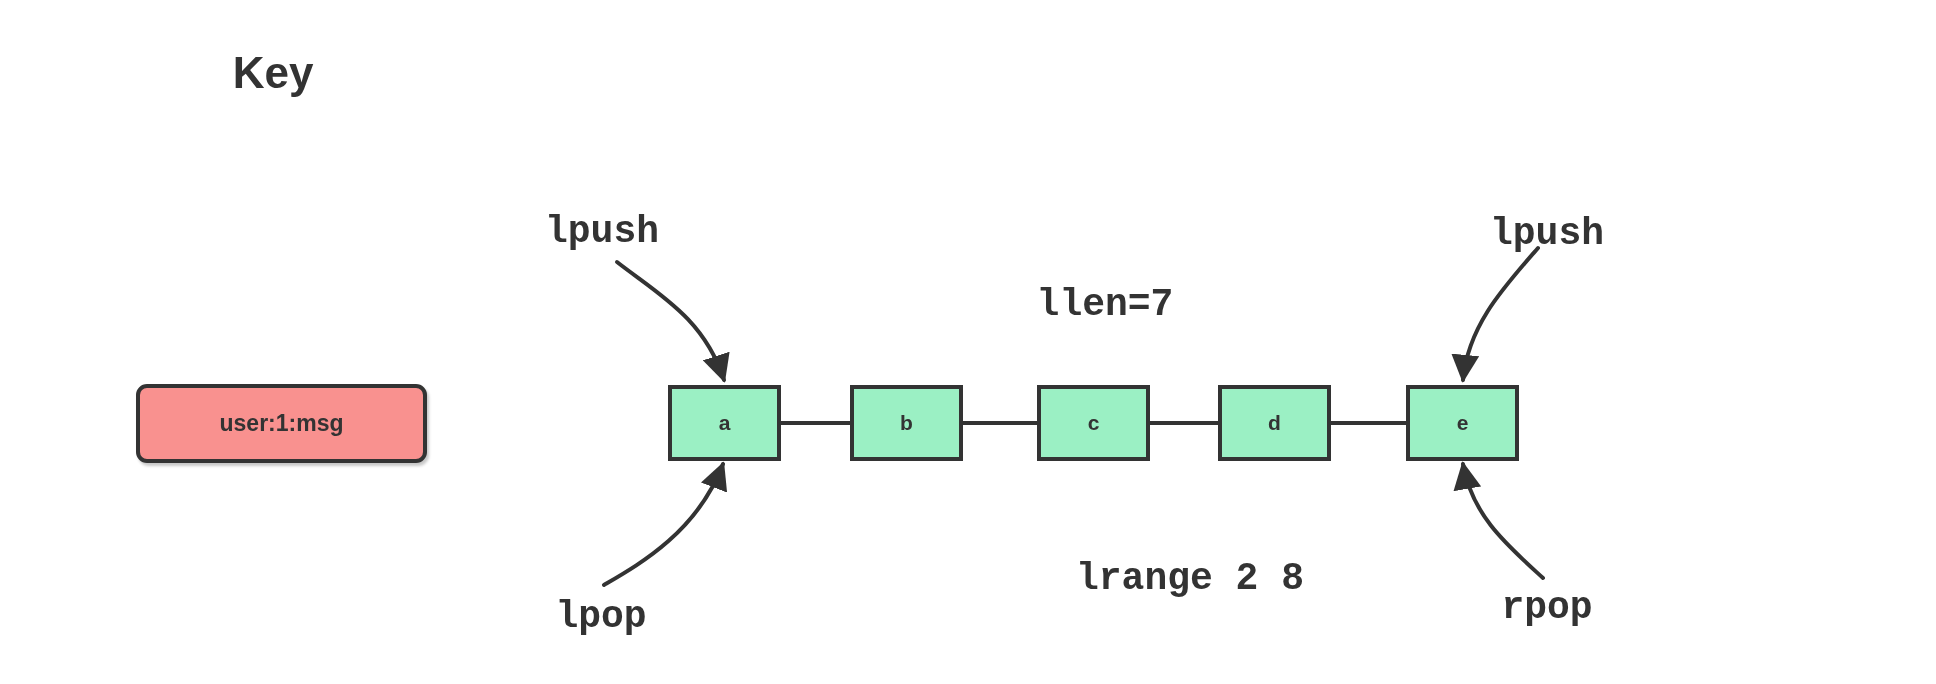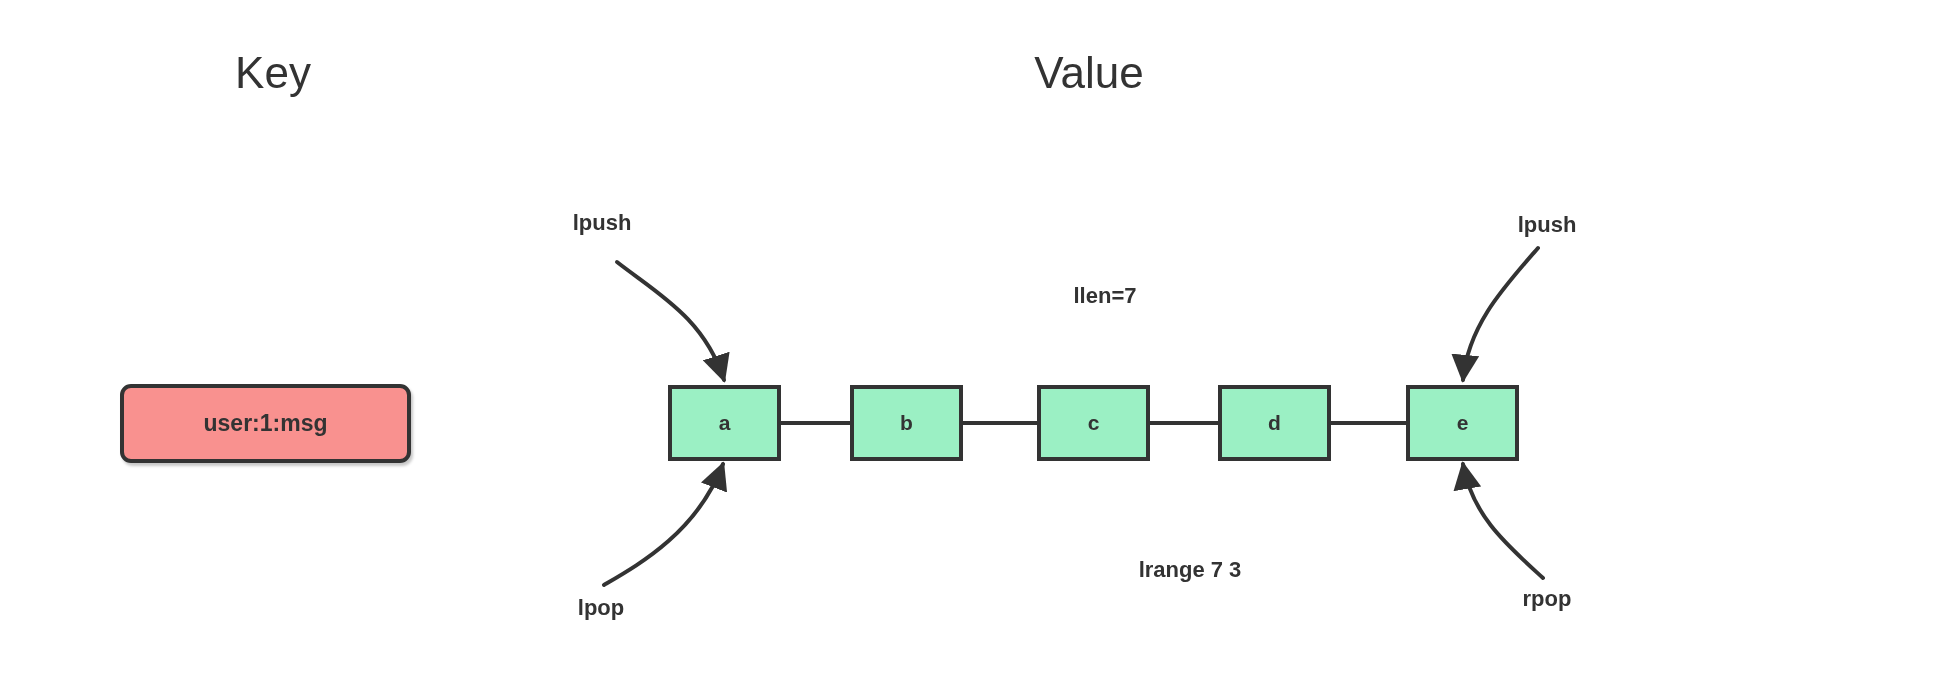--- a/index.html
+++ b/index.html
@@ -22,27 +22,27 @@
     stroke:var(--ink);
     stroke-width:4;
     fill:none;
     stroke-linecap:round;
   }
   #arrowhead path{fill:var(--ink);}
   .heading{
     position:absolute;
     transform:translateX(-50%);
     font-size:44px;
-    font-weight:400;
+    font-weight:700;
     color:var(--ink);
     white-space:nowrap;
   }
   .key-box{
     position:absolute;
-    left:120px;top:384px;
+    left:136px;top:384px;
     width:291px;height:79px;
     background:var(--key-fill);
     border:4px solid var(--ink);
     border-radius:11px;
     display:flex;align-items:center;justify-content:center;
     box-shadow:2px 3px 3px rgba(0,0,0,0.22);
   }
   .key-box span{
     font-size:23px;font-weight:700;color:var(--ink);
   }
@@ -53,24 +53,25 @@
     background:var(--node-fill);
     border:4px solid var(--ink);
     display:flex;align-items:center;justify-content:center;
   }
   .node span{
     font-size:21px;font-weight:700;color:var(--ink);
   }
   .op-label,.anno{
     position:absolute;
     transform:translateX(-50%);
-    font-size:22px;
+    font-size:38px;
     font-weight:700;
     color:var(--ink);
     white-space:nowrap;
+    font-family:Liberation Mono, monospace;
   }
 </style>
 </head>
 <body>
 
 <div class="canvas">
 
   <svg class="layer" width="1936" height="684" viewBox="0 0 1936 684">
     <defs>
       <marker id="arrowhead" viewBox="0 0 10 10" refX="9" refY="5" markerWidth="7" markerHeight="7" orient="auto">
@@ -83,21 +84,20 @@
     <line x1="1150" y1="423" x2="1218" y2="423"></line>
     <line x1="1331" y1="423" x2="1406" y2="423"></line>
 
     <path class="arrow" d="M617,262 C658,294 704,318 724,380" marker-end="url(#arrowhead)"></path>
     <path class="arrow" d="M604,585 C640,564 697,532 723,464" marker-end="url(#arrowhead)"></path>
     <path class="arrow" d="M1538,248 C1503,288 1468,326 1463,380" marker-end="url(#arrowhead)"></path>
     <path class="arrow" d="M1543,578 C1508,546 1472,516 1463,464" marker-end="url(#arrowhead)"></path>
   </svg>
 
   <div class="heading" style="left:273px;top:48px">Key</div>
-  <div class="heading" style="left:1089px;top:48px">Value</div>
 
   <div class="key-box">
     <span>user:1:msg</span>
   </div>
 
   <div class="node" style="left:668px">
     <span>a</span>
   </div>
   <div class="node" style="left:850px">
     <span>b</span>
@@ -111,15 +111,15 @@
   <div class="node" style="left:1406px">
     <span>e</span>
   </div>
 
   <div class="op-label" style="left:602px;top:210px">lpush</div>
   <div class="op-label" style="left:1547px;top:212px">lpush</div>
   <div class="op-label" style="left:601px;top:595px">lpop</div>
   <div class="op-label" style="left:1547px;top:586px">rpop</div>
 
   <div class="anno" style="left:1105px;top:283px">llen=7</div>
-  <div class="anno" style="left:1190px;top:557px">lrange 7 3</div>
+  <div class="anno" style="left:1190px;top:557px">lrange 2 8</div>
 
 </div>
 
 </body></html>

